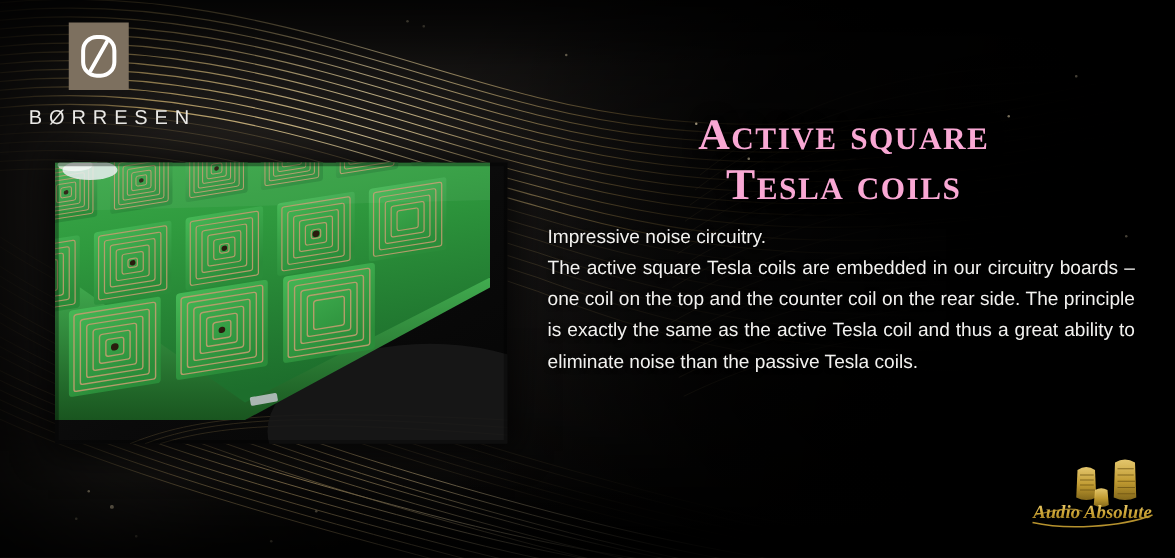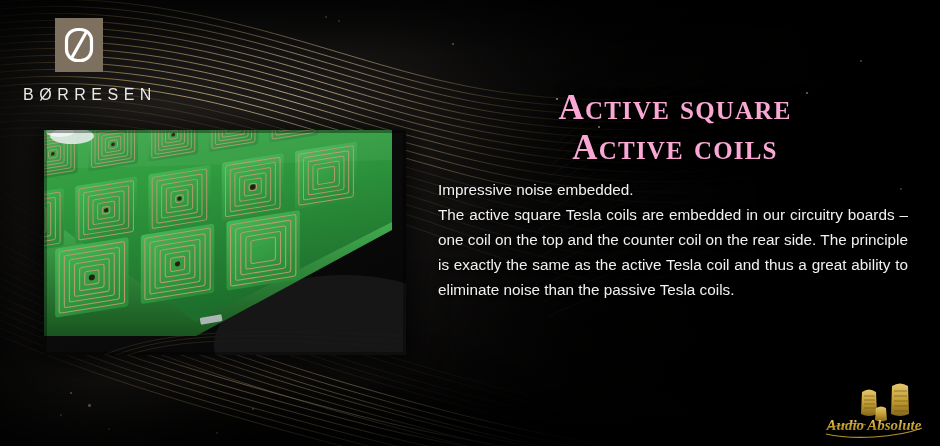--- a/index.html
+++ b/index.html
@@ -81,21 +81,21 @@
     color:#f2f1ef;
     font-size:15.3px;
     line-height:25px;
     text-align:justify;
     text-shadow:0 1px 4px rgba(0,0,0,.95);
   }
   #body-copy p{margin:0;}
   #body-copy .lead{text-align:left;}
 
   
-  #watermark{position:absolute;right:10px;bottom:6px;width:112px;height:62px;text-decoration:underline;}
+  #watermark{position:absolute;right:10px;bottom:22px;width:112px;height:62px;text-decoration:underline;}
   #watermark svg{display:block;}
 </style>
 </head>
 <body>
 
 <div id="slide">
 
   <div class="bg-base"></div>
   <div class="bg-lowleft-disc"></div>
 
@@ -431,25 +431,25 @@
       <rect x="156" y="186" width="22" height="7" rx="1.5" fill="#b9c0c2" opacity="0.9" transform="rotate(-10 167 189)"></rect>
 
       <polygon points="-40,-10 348,-10 348,30 -40,40" fill="#ffffff" opacity="0.05"></polygon>
 
       <rect x="0" y="0" width="362" height="225" fill="none" stroke="#000000" stroke-width="6" opacity="0.35"></rect>
     </svg>
   </div>
 
   <div id="title">
     <span class="ln">Active square</span>
-    <span class="ln">Active coils</span>
+    <span class="ln">Tesla coils</span>
   </div>
 
   <div id="body-copy">
-    <p class="lead">Impressive noise embedded.</p>
+    <p class="lead">Impressive noise circuitry.</p>
     <p>The active square Tesla coils are embedded in our circuitry boards – one coil on the top and the counter coil on the rear side. The principle is exactly the same as the active Tesla coil and thus a great ability to eliminate noise than the passive Tesla coils.</p>
   </div>
 
   <div id="watermark">
     <svg width="112" height="62" viewBox="0 0 112 62" aria-hidden="true">
       <defs>
         <linearGradient id="goldW" x1="0" y1="0" x2="0" y2="1">
           <stop offset="0%" stop-color="#f0d173"></stop>
           <stop offset="55%" stop-color="#caa233"></stop>
           <stop offset="100%" stop-color="#8a6d1c"></stop>

